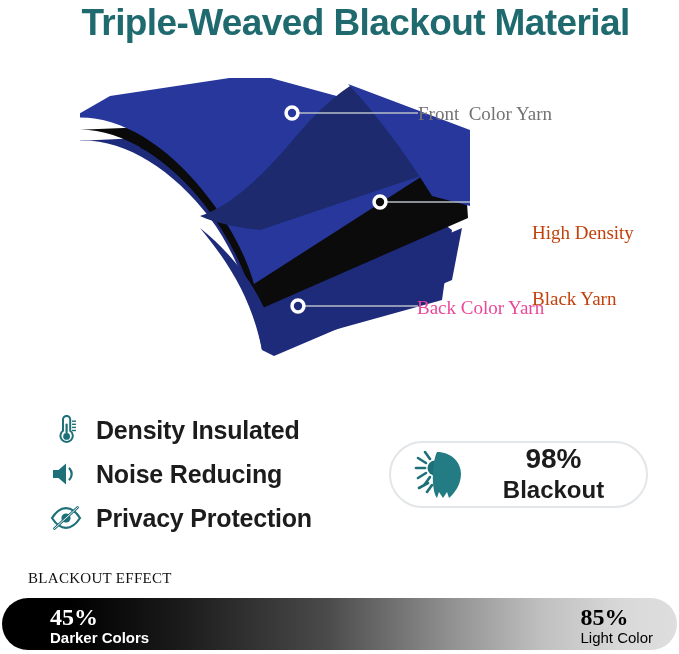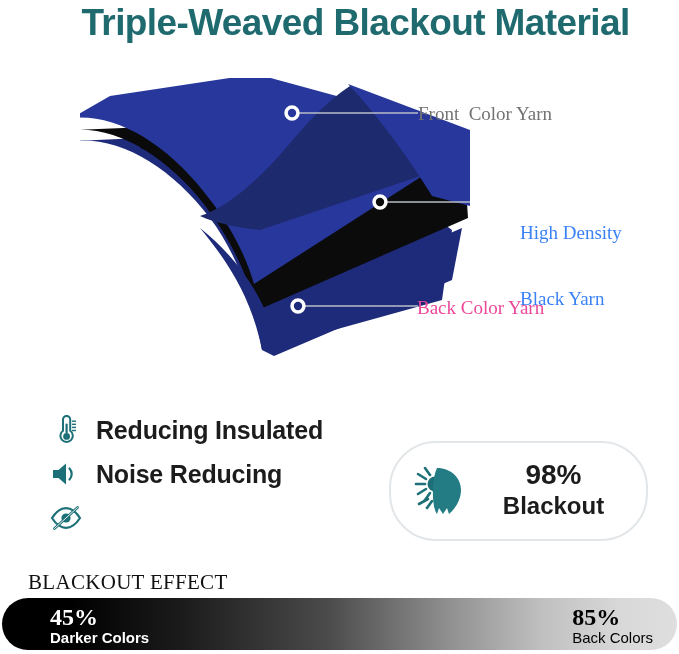--- a/index.html
+++ b/index.html
@@ -47,23 +47,23 @@
     font-size: 19px;
     line-height: 22px;
     white-space: pre;
   }
   #label-front {
     left: 418px;
     top: 103px;
     color: #737373;
   }
   #label-high-density {
-    left: 520px;
+    left: 532px;
     top: 178px;
-    color: #3b82f6;
+    color: #c2410c;
   }
   #label-back {
     left: 417px;
     top: 297px;
     color: #ec4899;
   }
 
   
   #feature-list {
     position: absolute;
@@ -93,21 +93,21 @@
     letter-spacing: -0.2px;
     white-space: nowrap;
   }
 
   
   #blackout-badge {
     position: absolute;
     left: 389px;
     top: 441px;
     width: 259px;
-    height: 100px;
+    height: 67px;
     border: 2px solid #e2e6e8;
     border-radius: 47px;
     background: #ffffff;
     display: flex;
     align-items: center;
     box-sizing: border-box;
   }
   #blackout-badge-icon {
     margin-left: 22px;
     width: 62px;
@@ -133,21 +133,21 @@
     color: #1c1c1c;
     line-height: 32px;
   }
 
   
   #blackout-effect-heading {
     position: absolute;
     left: 28px;
     top: 570px;
     font-family: "Liberation Serif", "DejaVu Serif", serif;
-    font-size: 21px;
+    font-size: 15px;
     color: #111111;
     letter-spacing: 0.3px;
   }
   #gradient-bar {
     position: absolute;
     left: 2px;
     top: 598px;
     width: 675px;
     height: 52px;
     border-radius: 26px;
@@ -256,21 +256,21 @@
         <circle cx="14.6" cy="21.4" r="3.4" fill="#1d7077"></circle>
         <rect x="13.5" y="8.5" width="2.2" height="10" rx="1.1" fill="#1d7077"></rect>
         <g fill="#1d7077">
           <rect x="20" y="5.5" width="4" height="1.4"></rect>
           <rect x="20" y="8.6" width="4" height="1.4"></rect>
           <rect x="20" y="11.7" width="4" height="1.4"></rect>
           <rect x="20" y="14.8" width="4" height="1.4"></rect>
         </g>
       </svg>
     </span>
-    <span class="feature-label">Reducing Insulated</span>
+    <span class="feature-label">Density Insulated</span>
   </div>
 
   <div class="feature-row">
     <span class="feature-icon">
       <svg width="30" height="26" viewBox="0 0 30 26" xmlns="http://www.w3.org/2000/svg">
         <path d="M2 9 h5.5 L15 2.5 v21 L7.5 17 H2 Z" fill="#1d7077"></path>
         <path d="M18.5 7.5 a8 8 0 0 1 0 11" fill="none" stroke="#1d7077" stroke-width="2.2" stroke-linecap="round"></path>
       </svg>
     </span>
     <span class="feature-label">Noise Reducing</span>
@@ -279,20 +279,21 @@
   <div class="feature-row">
     <span class="feature-icon">
       <svg width="32" height="26" viewBox="0 0 32 26" xmlns="http://www.w3.org/2000/svg">
         <path d="M2 13 C6.5 6 11.5 3.2 16 3.2 C20.5 3.2 25.5 6 30 13
                  C25.5 20 20.5 22.8 16 22.8 C11.5 22.8 6.5 20 2 13 Z" fill="none" stroke="#1d7077" stroke-width="2.2"></path>
         <circle cx="16" cy="13" r="4.6" fill="#1d7077"></circle>
         <line x1="4.5" y1="23.5" x2="27.5" y2="2.5" stroke="#1d7077" stroke-width="2.6" stroke-linecap="round"></line>
         <line x1="4.5" y1="23.5" x2="27.5" y2="2.5" stroke="#ffffff" stroke-width="0.9" stroke-linecap="round"></line>
       </svg>
     </span>
+    <span class="feature-label">Privacy Protection</span>
   </div>
 
 </div>
 
 <div id="blackout-badge">
   <span id="blackout-badge-icon">
     <svg width="62" height="58" viewBox="0 0 62 58" xmlns="http://www.w3.org/2000/svg">
 
       <g stroke="#1d7077" stroke-width="2.6" stroke-linecap="round">
         <line x1="3" y1="22" x2="12" y2="22"></line>
@@ -317,15 +318,15 @@
 
 <div id="blackout-effect-heading">BLACKOUT EFFECT</div>
 
 <div id="gradient-bar">
   <div id="gradient-bar-left">
     <div class="bar-pct">45%</div>
     <div class="bar-sub">Darker Colors</div>
   </div>
   <div id="gradient-bar-right">
     <div class="bar-pct">85%</div>
-    <div class="bar-sub">Back Colors</div>
+    <div class="bar-sub">Light Color</div>
   </div>
 </div>
 
 </body></html>

